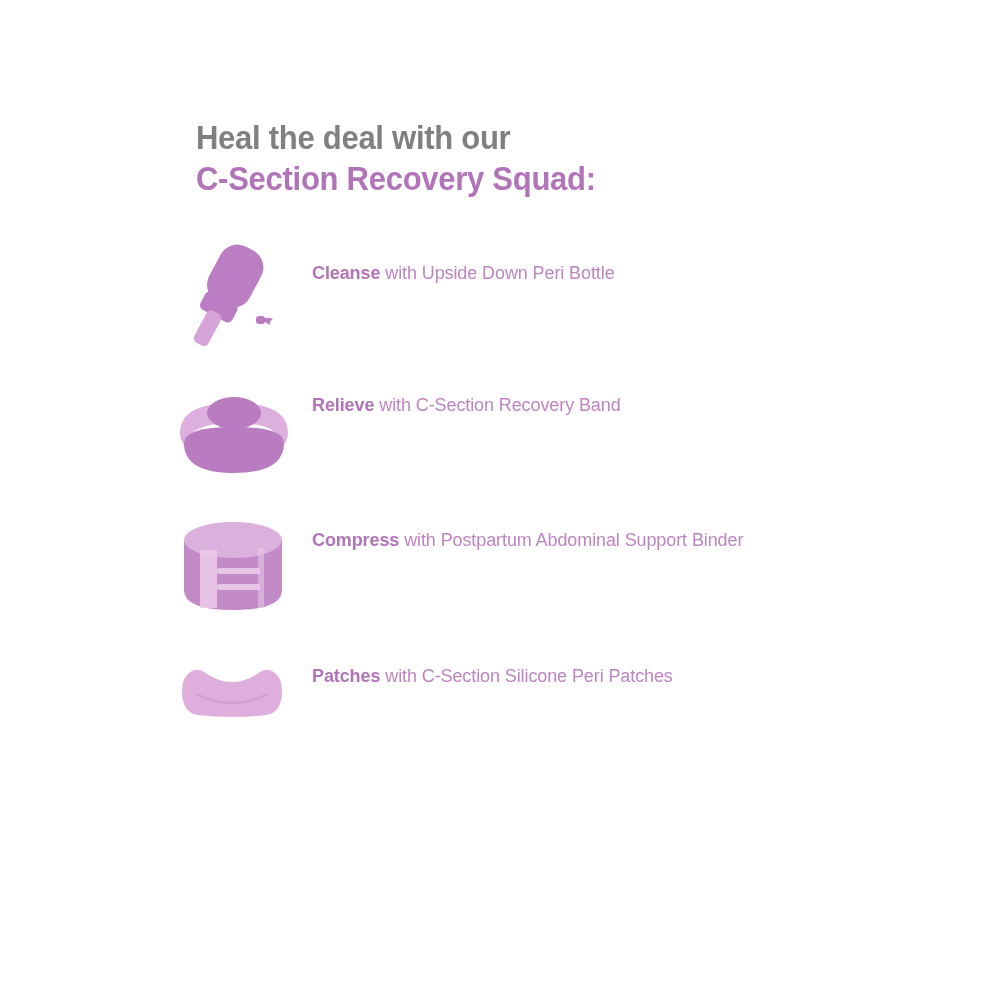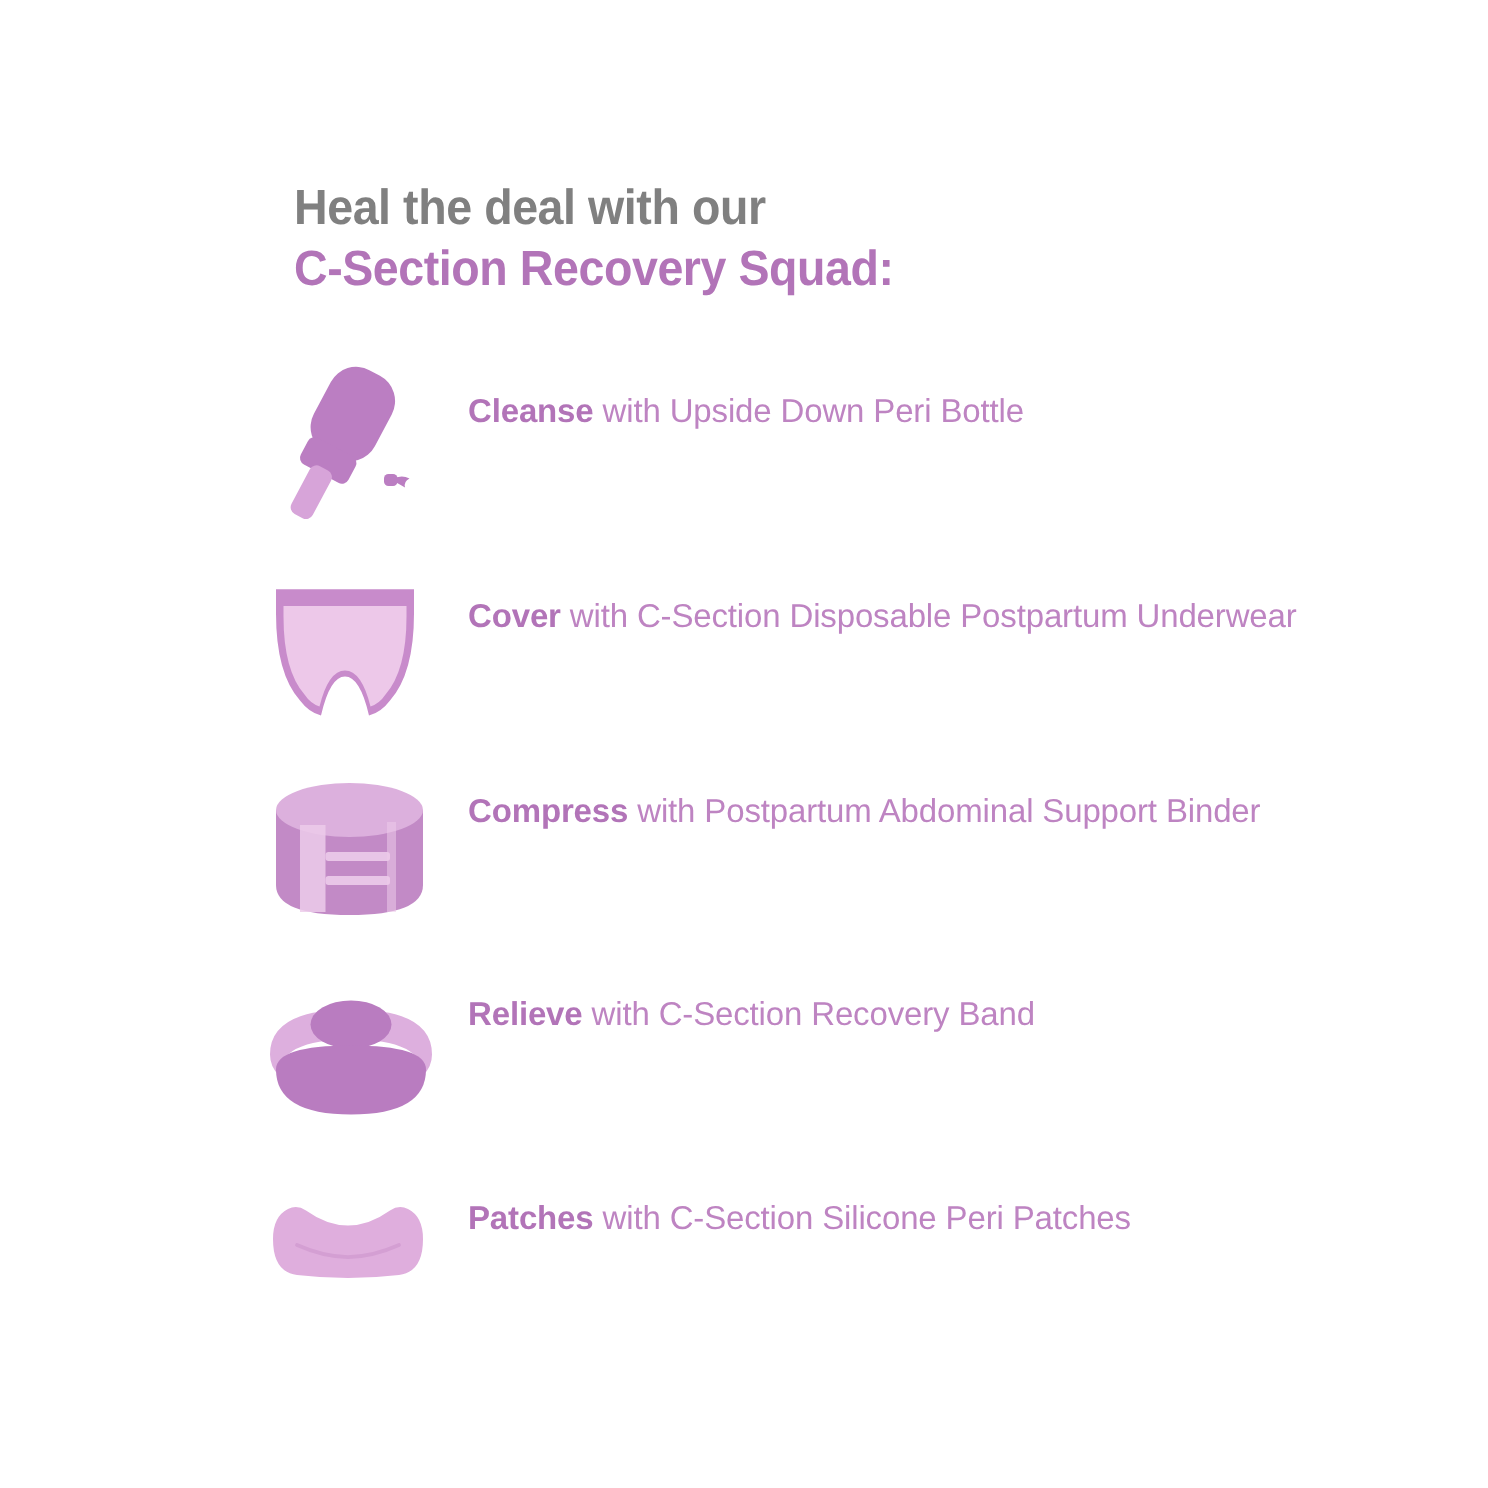--- a/index.html
+++ b/index.html
@@ -59,21 +59,21 @@
     position: relative;
     width: 115px;
     margin-left: 178px;
     height: 120px;
     flex: 0 0 115px;
   }
   .item-text {
     position: relative;
     margin-left: 19px;
     padding-top: 14px;
-    font-size: 22px;
+    font-size: 18px;
     line-height: 43px;
     color: #be84c2;
     letter-spacing: -0.1px;
     max-width: 560px;
   }
   .item-text .lead {
     font-weight: 700;
     color: #b274b8;
   }
 
@@ -115,56 +115,46 @@
           </g>
           <g transform="translate(0,0)">
             <path d="M83 78 q6 -4 12 -1 q-4 2 -3 6 q-5 -3 -9 -5 z" fill="#bb7ec2"></path>
             <rect x="78" y="74" width="9" height="8" rx="3" fill="#bb7ec2"></rect>
           </g>
         </svg>
       </div>
       <div class="item-text"><span class="lead">Cleanse</span><span> with Upside Down Peri Bottle</span></div>
     </div>
 
-    <div class="list-item row-1">
+
+    <div class="list-item row-3">
       <div class="item-icon">
-        <svg class="icon-svg" width="104" height="96" viewBox="0 0 104 96" xmlns="http://www.w3.org/2000/svg">
-          <path d="M6 6 h92 v16 q0 40 -16 58 q-6 8 -14 10 q-6 -26 -16 -26 q-10 0 -16 26 q-8 -2 -14 -10 Q6 62 6 22 z" fill="#c88bcb"></path>
-          <path d="M11 16 h82 v8 q0 36 -14 52 q-4 6 -10 8 q-6 -24 -17 -24 q-11 0 -17 24 q-6 -2 -10 -8 Q11 60 11 24 z" fill="#edc8e9"></path>
-          <rect x="6" y="6" width="92" height="11" fill="#c88bcb"></rect>
+        <svg class="icon-svg" width="112" height="92" viewBox="0 0 112 92" xmlns="http://www.w3.org/2000/svg">
+          <path d="M2 44 q0 -30 54 -30 q54 0 54 30 q0 8 -6 14 q0 -24 -48 -24 q-48 0 -48 24 q-6 -6 -6 -14 z" fill="#ddafde"></path>
+          <ellipse cx="56" cy="24" rx="27" ry="16" fill="#b97cc0"></ellipse>
+          <path d="M6 54 q0 -16 50 -16 q50 0 50 16 q0 30 -50 30 q-50 0 -50 -30 z" fill="#b97cc0"></path>
         </svg>
       </div>
-      <div class="item-text"><span class="lead">Cover</span><span> with C-Section Disposable Postpartum Underwear</span></div>
+      <div class="item-text"><span class="lead">Relieve</span><span> with C-Section Recovery Band</span></div>
     </div>
 
     <div class="list-item row-2">
       <div class="item-icon">
         <svg class="icon-svg" width="110" height="100" viewBox="0 0 110 100" xmlns="http://www.w3.org/2000/svg">
           <path d="M6 22 h98 v50 q0 20 -49 20 q-49 0 -49 -20 z" fill="#c28ac6"></path>
           <ellipse cx="55" cy="22" rx="49" ry="18" fill="#dcb0dd"></ellipse>
           <rect x="22" y="32" width="17" height="58" fill="#eccbea" opacity="0.85"></rect>
           <rect x="39" y="50" width="43" height="6" rx="2" fill="#eccbea" opacity="0.9"></rect>
           <rect x="39" y="66" width="43" height="6" rx="2" fill="#eccbea" opacity="0.9"></rect>
           <rect x="80" y="30" width="6" height="60" fill="#eccbea" opacity="0.55"></rect>
         </svg>
       </div>
       <div class="item-text"><span class="lead">Compress</span><span> with Postpartum Abdominal Support Binder</span></div>
     </div>
 
-    <div class="list-item row-3">
-      <div class="item-icon">
-        <svg class="icon-svg" width="112" height="92" viewBox="0 0 112 92" xmlns="http://www.w3.org/2000/svg">
-          <path d="M2 44 q0 -30 54 -30 q54 0 54 30 q0 8 -6 14 q0 -24 -48 -24 q-48 0 -48 24 q-6 -6 -6 -14 z" fill="#ddafde"></path>
-          <ellipse cx="56" cy="24" rx="27" ry="16" fill="#b97cc0"></ellipse>
-          <path d="M6 54 q0 -16 50 -16 q50 0 50 16 q0 30 -50 30 q-50 0 -50 -30 z" fill="#b97cc0"></path>
-        </svg>
-      </div>
-      <div class="item-text"><span class="lead">Relieve</span><span> with C-Section Recovery Band</span></div>
-    </div>
-
     <div class="list-item row-4">
       <div class="item-icon">
         <svg class="icon-svg" width="108" height="60" viewBox="0 0 108 60" xmlns="http://www.w3.org/2000/svg">
           <path d="M14 4 q6 -3 12 1 q14 10 28 10 q14 0 28 -10 q6 -4 12 -1 q10 5 10 20 q0 22 -16 24 q-34 4 -68 0 Q4 46 4 24 q0 -15 10 -20 z" fill="#dfaedd"></path>
           <path d="M20 28 q18 8 34 8 q16 0 34 -8" stroke="#d49fd3" stroke-width="2.5" fill="none" stroke-linecap="round"></path>
         </svg>
       </div>
       <div class="item-text"><span class="lead">Patches</span><span> with C-Section Silicone Peri Patches</span></div>
     </div>
 

